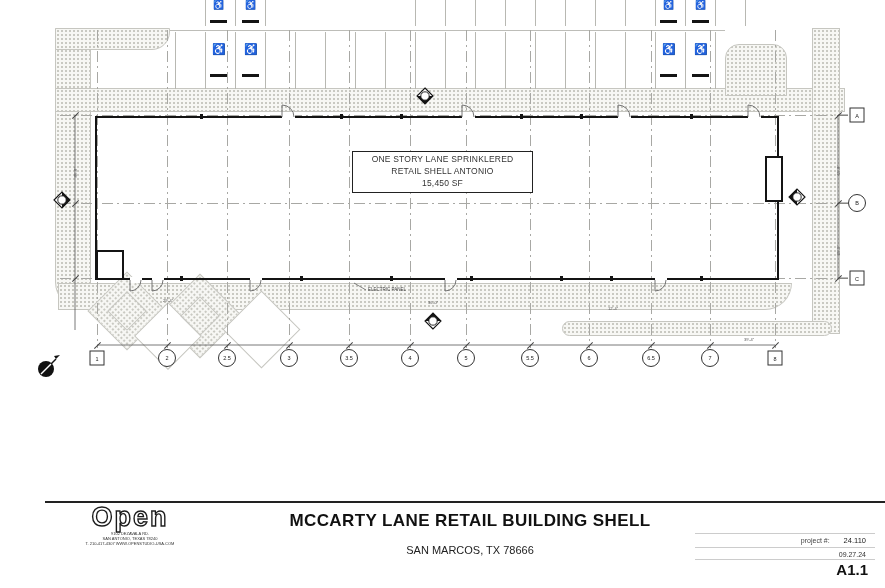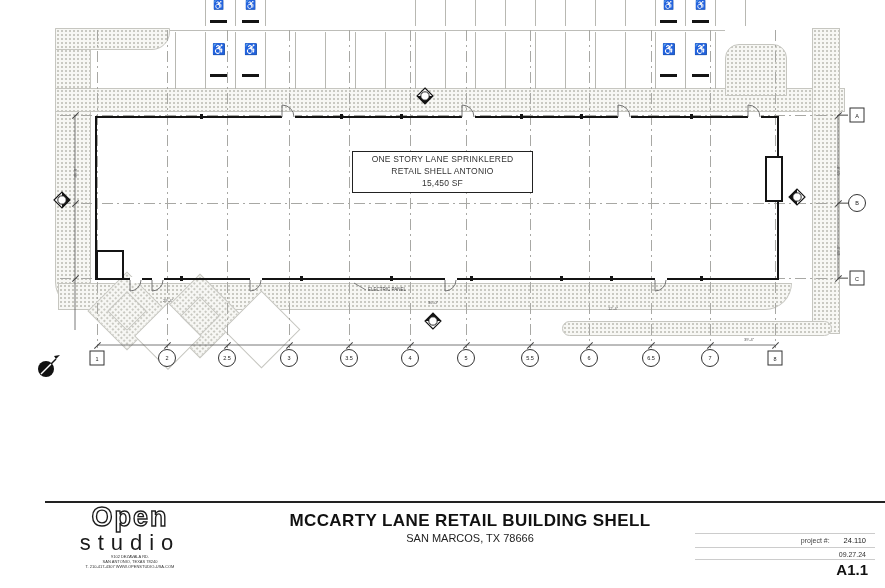--- a/index.html
+++ b/index.html
@@ -42,21 +42,21 @@
   #titleblock{position:absolute;left:0;top:503px;width:885px;height:105px;background:#fff;z-index:7}
   #logo{position:absolute;left:50px;top:2px;width:160px;text-align:center}
   #logo-open{font-size:27px;font-weight:bold;letter-spacing:2px;color:#fff;
     -webkit-text-stroke:1.4px #1a1a1a;line-height:.95}
   #logo-studio{font-size:22px;letter-spacing:7px;color:#1a1a1a;line-height:1;margin-top:1px}
   #logo-arch{font-size:14.5px;font-weight:bold;letter-spacing:1px;color:#111;line-height:1.1}
   .logo-addr{font-size:4px;color:#333;line-height:1.3}
   #tb-center{position:absolute;left:250px;top:0;width:440px;text-align:center}
   #tb-title{font-size:17px;font-weight:bold;letter-spacing:.4px;margin-top:8px;color:#111}
   #tb-addr1{font-size:11px;margin-top:13px;color:#222}
-  #tb-addr2{font-size:11px;margin-top:1px;color:#222}
+  #tb-addr2{font-size:11px;margin-top:13px;color:#222}
   #tb-right{position:absolute;left:693px;top:0;width:185px}
   #sheet-title{font-size:13.5px;font-weight:bold;color:#111;margin-top:9px;text-align:left}
   .tb-hair{position:absolute;left:2px;width:180px;height:1px;background:#ccc}
   #proj-row{position:absolute;top:33px;right:12px;font-size:7px;color:#444}
   #proj-row b{font-size:7.5px;color:#222;font-weight:normal;margin-left:14px}
   #tb-date{position:absolute;top:48px;right:12px;font-size:7px;color:#333}
   #sheet-num{position:absolute;top:58px;right:10px;font-size:15px;font-weight:bold;color:#111}
 </style>
 </head>
 <body>
@@ -273,21 +273,20 @@
     <div class="mull" style="left: 560px; top: 276px;"></div>
     <div class="mull" style="left: 610px; top: 276px;"></div>
     <div class="mull" style="left: 700px; top: 276px;"></div>
   </div>
 
 <div id="tb-rule"></div>
 <div id="titleblock">
 
   <div id="logo">
     <div id="logo-open">Open</div>
-    <div id="logo-studio">studio</div>
     <div class="logo-addr">9102 DEZAVALA RD.</div>
     <div class="logo-addr">SAN ANTONIO, TEXAS 78240</div>
     <div class="logo-addr">T. 210-417-4307     WWW.OPENSTUDIO-USA.COM</div>
   </div>
 
   <div id="tb-center">
     <div id="tb-title">MCCARTY LANE RETAIL BUILDING SHELL</div>
     <div id="tb-addr2">SAN MARCOS, TX 78666</div>
   </div>
 

